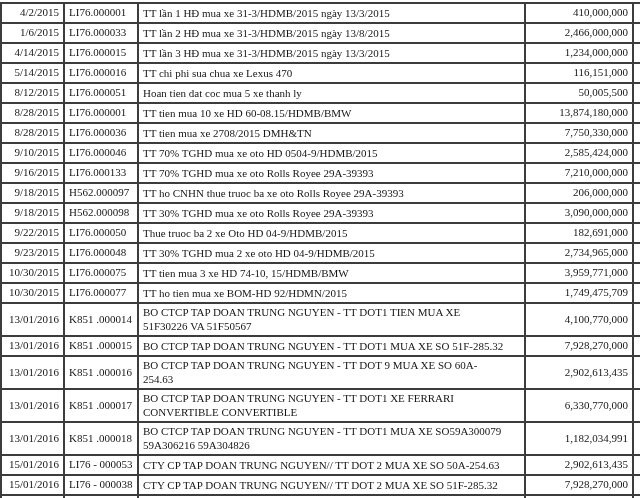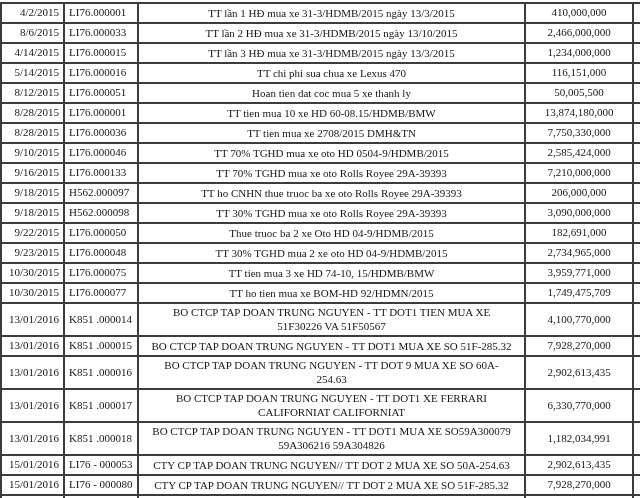--- a/index.html
+++ b/index.html
@@ -30,23 +30,23 @@
     font-size: 11px;
     line-height: 15px;
     padding: 1px 4px 2px 4px;
     vertical-align: middle;
     overflow: hidden;
     background: var(--bg-color);
   }
   td.c-date   { text-align: right;  padding-right: 6px; white-space: nowrap; }
   td.c-doc    { text-align: left; padding-left: 2px; padding-right: 2px; white-space: nowrap; }
   td.c-desc   { text-align: left; }
-  td.c-amount { text-align: center;  padding-right: 7px; white-space: nowrap; }
+  td.c-amount { text-align: right;  padding-right: 7px; white-space: nowrap; }
   td.c-sliver { background: var(--bg-color); }
-  .desc-line  { white-space: nowrap; overflow: hidden; line-height: 14px; text-align: center; }
+  .desc-line  { white-space: nowrap; overflow: hidden; line-height: 14px; }
 </style>
 </head>
 <body>
 
 <div class="screen">
   <table class="ledger">
     <colgroup>
       <col style="width:63px">
       <col style="width:74px">
       <col style="width:387px">
@@ -58,24 +58,24 @@
     <td class="c-date">4/2/2015</td>
     <td class="c-doc">LI76.000001</td>
     <td class="c-desc">
             <div class="desc-line">TT lần 1 HĐ mua xe 31-3/HDMB/2015 ngày 13/3/2015</div>
           </td>
     <td class="c-amount">410,000,000</td>
     <td class="c-sliver"></td>
   </tr>
 
   <tr>
-    <td class="c-date">8/6/2015</td>
+    <td class="c-date">1/6/2015</td>
     <td class="c-doc">LI76.000033</td>
     <td class="c-desc">
-            <div class="desc-line">TT lần 2 HĐ mua xe 31-3/HDMB/2015 ngày 13/10/2015</div>
+            <div class="desc-line">TT lần 2 HĐ mua xe 31-3/HDMB/2015 ngày 13/8/2015</div>
           </td>
     <td class="c-amount">2,466,000,000</td>
     <td class="c-sliver"></td>
   </tr>
 
   <tr>
     <td class="c-date">4/14/2015</td>
     <td class="c-doc">LI76.000015</td>
     <td class="c-desc">
             <div class="desc-line">TT lần 3 HĐ mua xe 31-3/HDMB/2015 ngày 13/3/2015</div>
@@ -234,21 +234,21 @@
           </td>
     <td class="c-amount">2,902,613,435</td>
     <td class="c-sliver"></td>
   </tr>
 
   <tr>
     <td class="c-date">13/01/2016</td>
     <td class="c-doc">K851 .000017</td>
     <td class="c-desc">
             <div class="desc-line">BO CTCP TAP DOAN TRUNG NGUYEN - TT DOT1 XE FERRARI</div>
-            <div class="desc-line">CALIFORNIAT CALIFORNIAT</div>
+            <div class="desc-line">CONVERTIBLE CONVERTIBLE</div>
           </td>
     <td class="c-amount">6,330,770,000</td>
     <td class="c-sliver"></td>
   </tr>
 
   <tr>
     <td class="c-date">13/01/2016</td>
     <td class="c-doc">K851 .000018</td>
     <td class="c-desc">
             <div class="desc-line">BO CTCP TAP DOAN TRUNG NGUYEN - TT DOT1 MUA XE SO59A300079</div>
@@ -263,21 +263,21 @@
     <td class="c-doc">LI76 - 000053</td>
     <td class="c-desc">
             <div class="desc-line">CTY CP TAP DOAN TRUNG NGUYEN// TT DOT 2 MUA XE SO 50A-254.63</div>
           </td>
     <td class="c-amount">2,902,613,435</td>
     <td class="c-sliver"></td>
   </tr>
 
   <tr>
     <td class="c-date">15/01/2016</td>
-    <td class="c-doc">LI76 - 000080</td>
+    <td class="c-doc">LI76 - 000038</td>
     <td class="c-desc">
             <div class="desc-line">CTY CP TAP DOAN TRUNG NGUYEN// TT DOT 2 MUA XE SO 51F-285.32</div>
           </td>
     <td class="c-amount">7,928,270,000</td>
     <td class="c-sliver"></td>
   </tr>
 
   <tr>
     <td class="c-date"></td>
     <td class="c-doc"></td>

